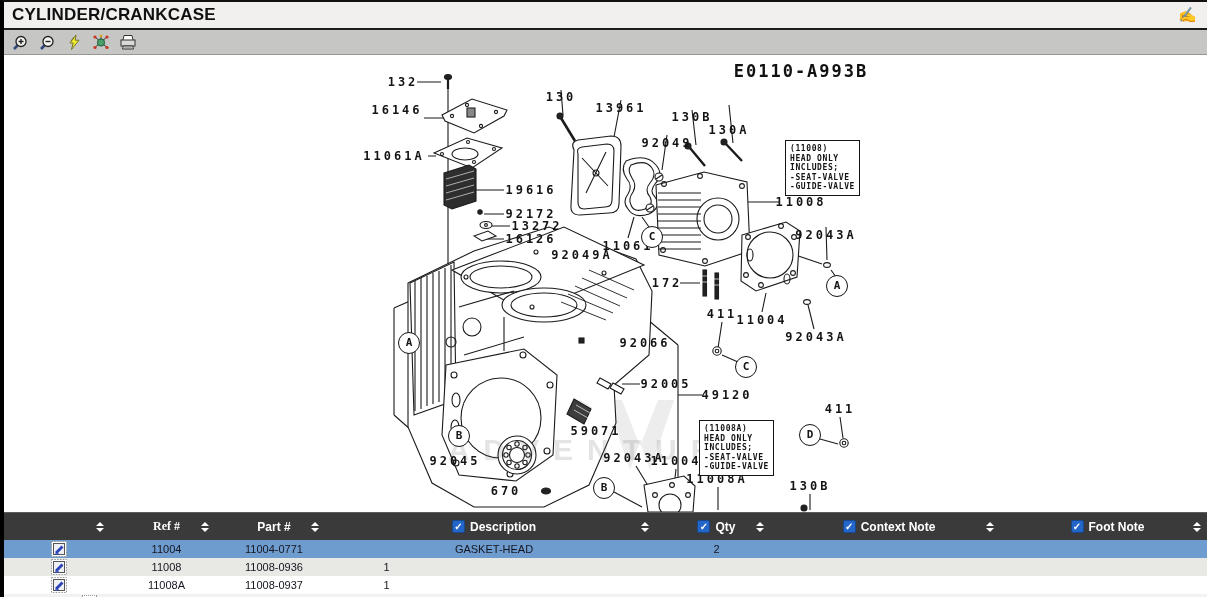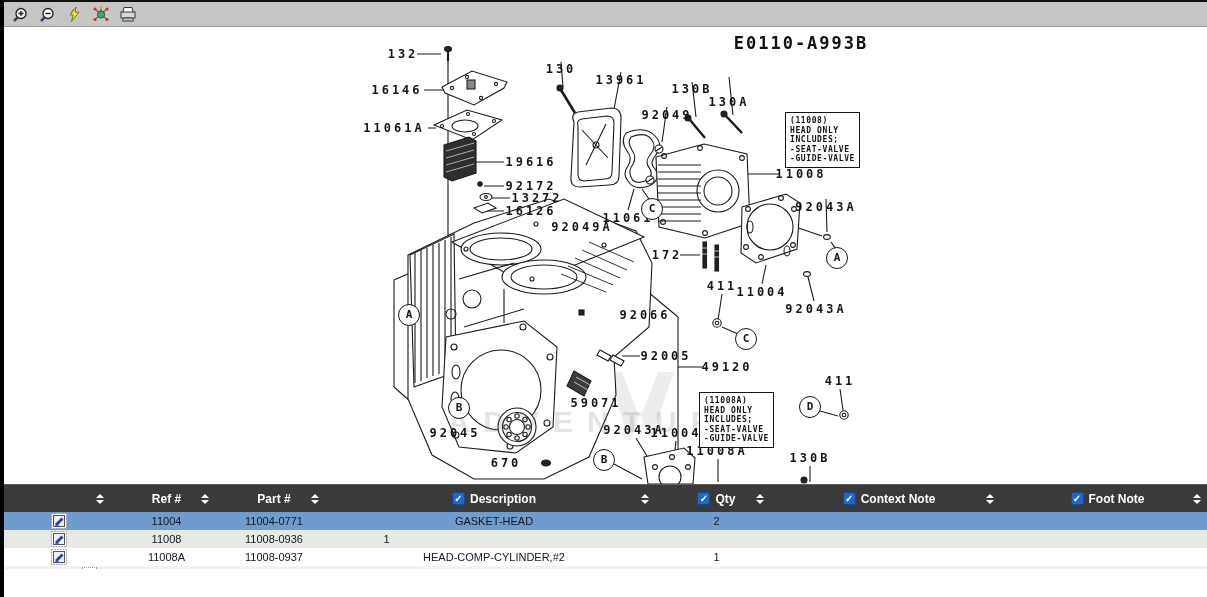--- a/index.html
+++ b/index.html
@@ -53,20 +53,24 @@
   .rowico { display:flex; align-items:center; justify-content:center; width:100%; }
   .partialrow { height:3px; background:#f2f2f0; position:relative; overflow:hidden; }
   .partialrow .frag { position:absolute; left:78px; top:1px; width:15px; height:6px;
                       background:#fff; border:1px dotted #9a9a9a; }
 </style>
 </head>
 <body>
 
 <div class="app">
 
+  <div class="titlebar">
+    <h1>CYLINDER/CRANKCASE</h1>
+    <span class="hand-ico">✍</span>
+  </div>
 
   <div class="toolbar">
     <span class="tbtn">
       <svg width="17" height="17" viewBox="0 0 17 17">
         <line x1="5.5" y1="11.5" x2="2" y2="15" stroke="#31487f" stroke-width="2.6"></line>
         <circle cx="9" cy="7.5" r="5" fill="#f4f4f2" stroke="#222" stroke-width="1.3"></circle>
         <path d="M9 5 V10 M6.5 7.5 H11.5" stroke="#222" stroke-width="1.4"></path>
       </svg>
     </span>
     <span class="tbtn">
@@ -266,21 +270,21 @@
         <circle cx="666" cy="450" r="11"></circle>
 
         <circle cx="800" cy="453" r="3" fill="#222"></circle>
       </g>
     </svg>
 
     <div class="watermark" style="left:600px; top:395px;">ADVENTURE</div>
     <div class="dcode" style="left:797px; top:16px;">E0110-A993B</div>
     <div id="label-layer">
         <div class="dlabel" style="left: 399px; top: 27px;">132</div>
-        <div class="dlabel" style="left: 393px; top: 63px;">16146</div>
+        <div class="dlabel" style="left: 393px; top: 55px;">16146</div>
         <div class="dlabel" style="left: 390px; top: 101px;">11061A</div>
         <div class="dlabel" style="left: 527px; top: 135px;">19616</div>
         <div class="dlabel" style="left: 527px; top: 159px;">92172</div>
         <div class="dlabel" style="left: 533px; top: 171px;">13272</div>
         <div class="dlabel" style="left: 527px; top: 184px;">16126</div>
         <div class="dlabel" style="left: 578px; top: 200px;">92049A</div>
         <div class="dlabel" style="left: 557px; top: 42px;">130</div>
         <div class="dlabel" style="left: 617px; top: 53px;">13961</div>
         <div class="dlabel" style="left: 663px; top: 88px;">92049</div>
         <div class="dlabel" style="left: 688px; top: 62px;">130B</div>
@@ -328,21 +332,21 @@
   </div>
 
   <div class="ptable">
     <div class="thead" id="thead">
         <div class="hcell" style="width: 110px;">
           <span class="sort">
             <i class="up"></i>
             <i class="dn"></i>
           </span>
         </div>
-        <div class="hcell" style="width: 105px;">
+        <div class="hcell" style="width: 105px; font-family: Liberation Serif, serif;">
           <span>Ref #</span>
           <span class="sort">
             <i class="up"></i>
             <i class="dn"></i>
           </span>
         </div>
         <div class="hcell" style="width: 110px;">
           <span>Part #</span>
           <span class="sort">
             <i class="up"></i>
@@ -424,21 +428,20 @@
   <svg width="16" height="16" viewBox="0 0 16 16">
     <rect x="0.5" y="0.5" width="15" height="15" fill="#fdfdfd" stroke="#9a9a9a" stroke-dasharray="1.6 1.2"></rect>
     <rect x="2.5" y="2.5" width="11" height="11" fill="#eef0f6" stroke="#555"></rect>
     <path d="M4 11 L10.5 4.5 L12.5 6.5 L6 13 Z" fill="#2a43b8"></path>
     <path d="M4 13 H8" stroke="#2a43b8" stroke-width="1.2"></path>
   </svg>
 </span>
           </div>
           <div class="tcell" style="width: 105px;">11008A</div>
           <div class="tcell" style="width: 110px;">11008-0937</div>
-          <div class="tcell" style="width: 330px;">HEAD-COMP-CYLINDER,#2</div>
           <div class="tcell" style="width: 115px;">1</div>
           <div class="tcell" style="width: 230px;"></div>
           <div class="tcell" style="width: 207px;"></div>
         </div>
       </div>
     <div class="partialrow">
         <span class="frag"></span>
       </div>
   </div>
 

